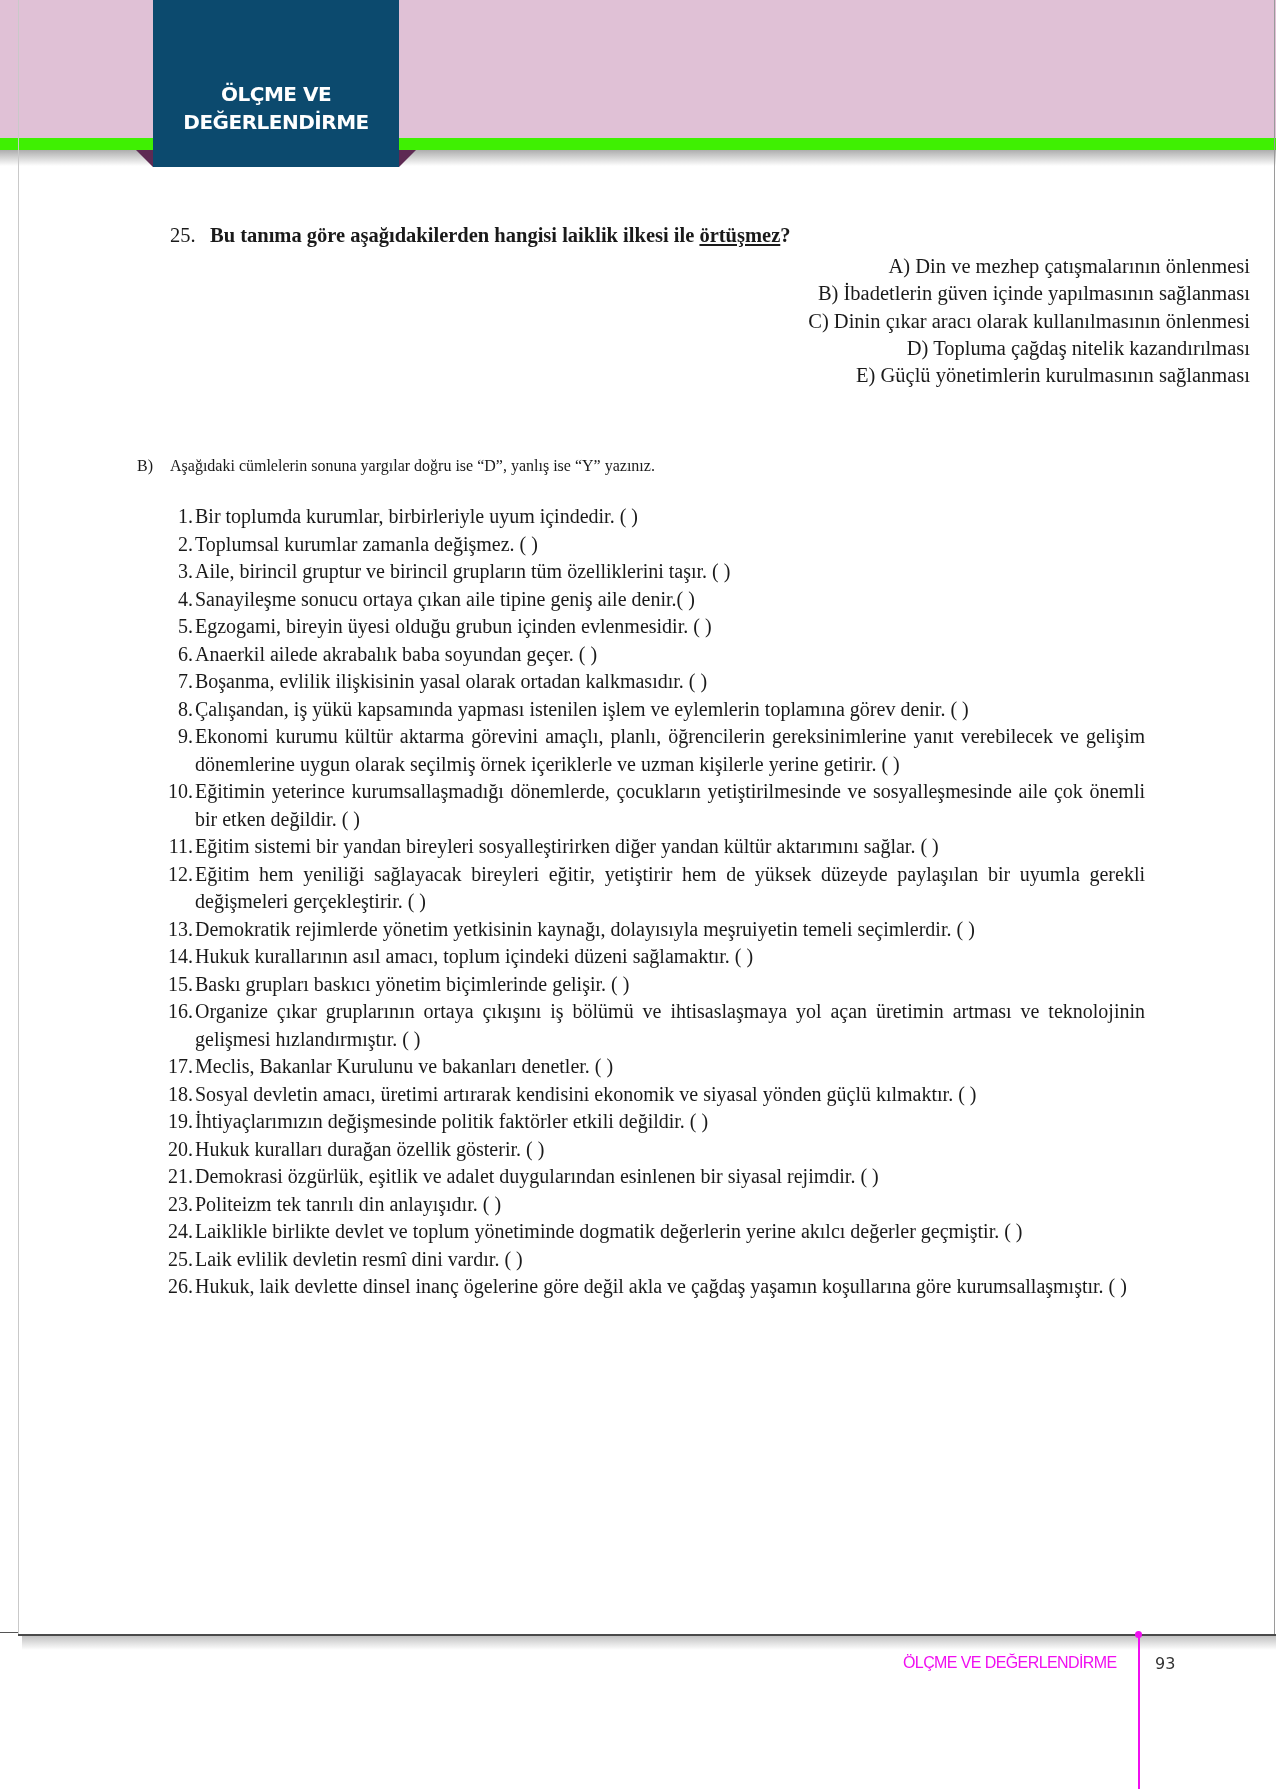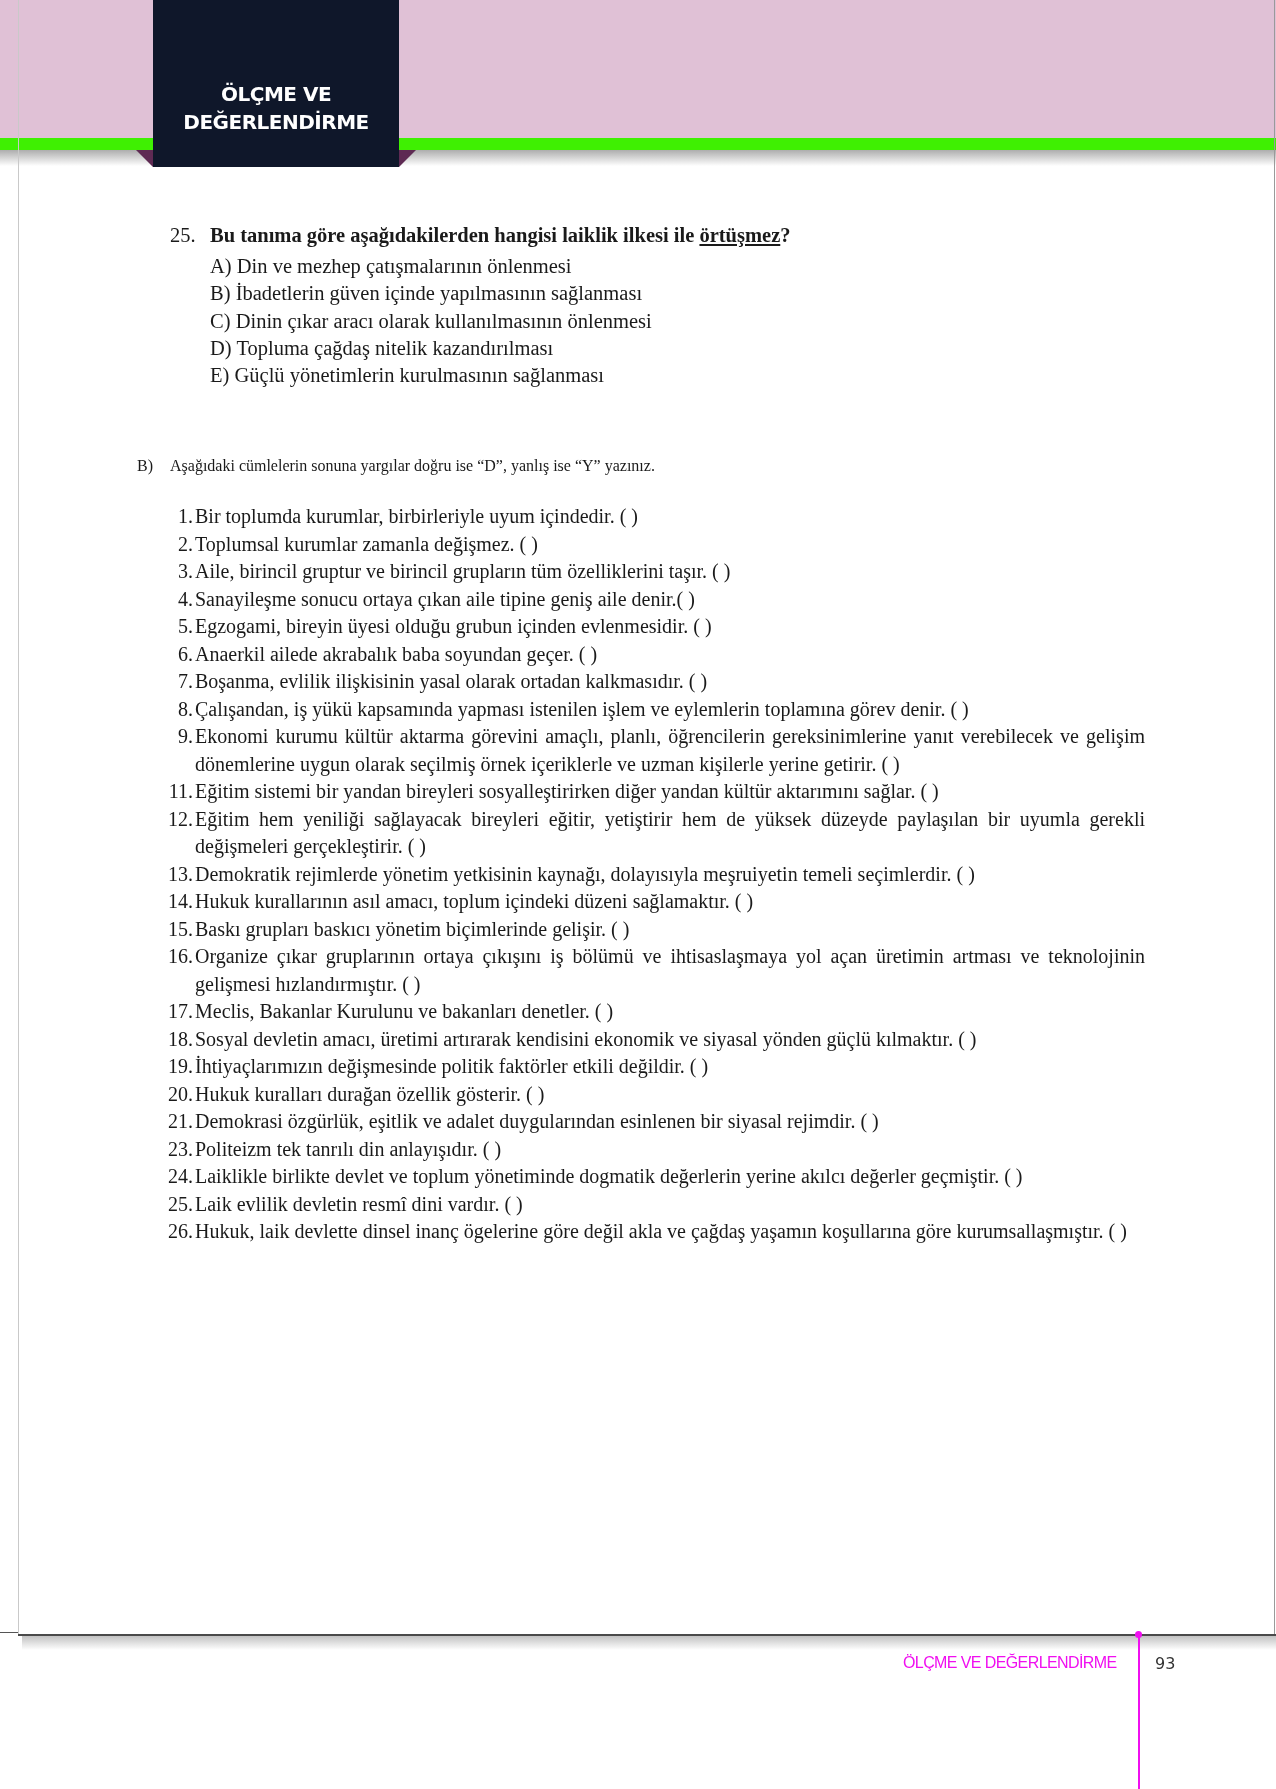--- a/index.html
+++ b/index.html
@@ -25,21 +25,21 @@
     position: absolute; left: 0; top: 138px; width: 1276px; height: 12px;
     background: #3ff002;
   }
   .header-shadow {
     position: absolute; left: 0; top: 150px; width: 1276px; height: 16px;
     background: linear-gradient(#8a8a8a, rgba(255,255,255,0));
     opacity: 0.7;
   }
   .badge {
     position: absolute; left: 153px; top: 0; width: 246px; height: 167px;
-    background: #0f172a;
+    background: #0c4a6e;
     color: #ffffff;
     font-family: "DejaVu Sans", "Liberation Sans", sans-serif;
     font-weight: bold; font-size: 20px; letter-spacing: -0.5px;
     text-align: center; line-height: 28px;
     box-sizing: border-box; padding-top: 80px;
   }
   .badge span { display: block; }
   .flap-left {
     position: absolute; left: 136px; top: 150px; width: 0; height: 0;
     border-top: 17px solid #5e2a53; border-left: 17px solid transparent;
@@ -48,21 +48,21 @@
     position: absolute; left: 399px; top: 150px; width: 0; height: 0;
     border-top: 17px solid #5e2a53; border-right: 17px solid transparent;
   }
 
   .q25 { position: absolute; left: 170px; top: 222px; width: 1080px; font-size: 20.5px; line-height: 27px; }
   .q25 .num { position: absolute; left: 0; top: 0; }
   .q25 .body { margin-left: 40px; }
   .q25 .prompt { font-weight: bold; }
   .q25 .prompt u { text-decoration: underline; }
   .q25 .options { margin-top: 4px; }
-  .q25 .opt { display: block; height: 27.3px; }
+  .q25 .opt { display: block; height: 27.3px; text-align: right; }
 
   .sec-b { position: absolute; left: 137px; top: 452px; font-size: 16px; font-weight: normal; line-height: 28px; white-space: nowrap; }
   .sec-b .letter { display: inline-block; width: 33px; }
 
   .list { position: absolute; left: 155px; top: 503px; width: 990px; font-size: 20px; line-height: 27.5px; }
   .item { display: flex; }
   .item .inum { width: 38px; text-align: right; flex: none; padding-right: 2px; }
   .item .itext { flex: 1; }
   .item .itext.just { text-align: justify; text-align-last: left; }
 
@@ -158,20 +158,24 @@
     </div>
   <div class="item">
       <span class="inum">8.</span>
       <span class="itext">Çalışandan, iş yükü kapsamında yapması istenilen işlem ve eylemlerin toplamına görev denir. (   )</span>
     </div>
   <div class="item">
       <span class="inum">9.</span>
       <span class="itext just">Ekonomi kurumu kültür aktarma görevini amaçlı, planlı, öğrencilerin gereksinimlerine yanıt verebilecek ve gelişim dönemlerine uygun olarak seçilmiş örnek içeriklerle ve uzman kişilerle yerine getirir. (   )</span>
     </div>
   <div class="item">
+      <span class="inum">10.</span>
+      <span class="itext just">Eğitimin yeterince kurumsallaşmadığı dönemlerde, çocukların yetiştirilmesinde ve sosyalleşmesinde aile çok önemli bir etken değildir. (   )</span>
+    </div>
+  <div class="item">
       <span class="inum">11.</span>
       <span class="itext">Eğitim sistemi bir yandan bireyleri sosyalleştirirken diğer yandan kültür aktarımını sağlar. (   )</span>
     </div>
   <div class="item">
       <span class="inum">12.</span>
       <span class="itext just">Eğitim hem yeniliği sağlayacak bireyleri eğitir, yetiştirir hem de yüksek düzeyde paylaşılan bir uyumla gerekli değişmeleri gerçekleştirir. (   )</span>
     </div>
   <div class="item">
       <span class="inum">13.</span>
       <span class="itext">Demokratik rejimlerde yönetim yetkisinin kaynağı, dolayısıyla meşruiyetin temeli seçimlerdir. (   )</span>

